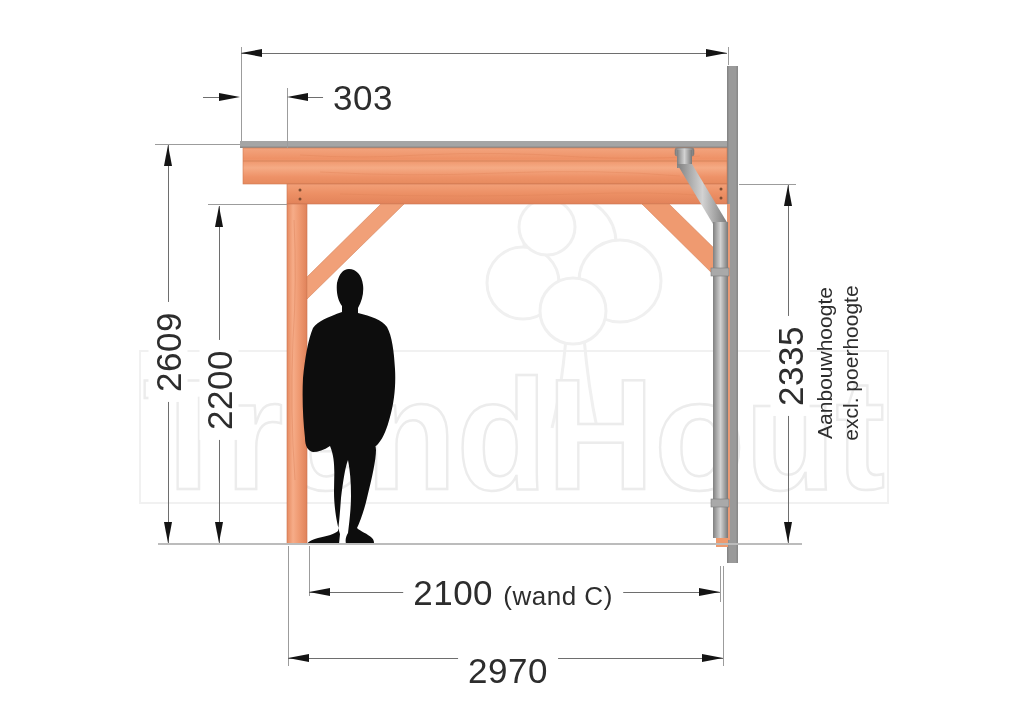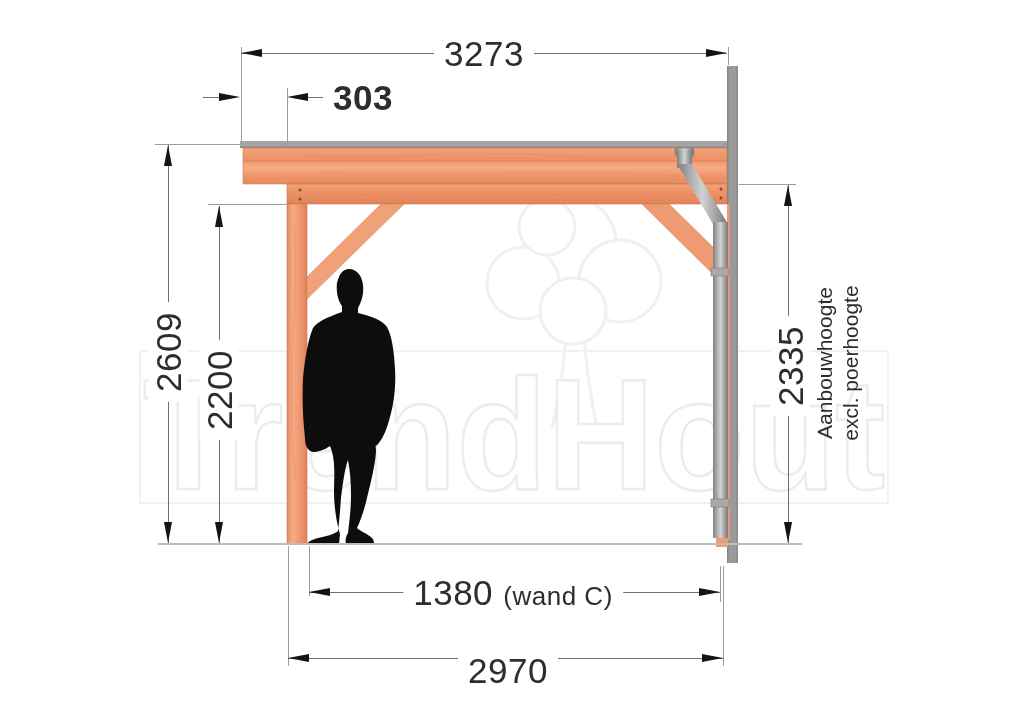--- a/index.html
+++ b/index.html
@@ -134,28 +134,27 @@
       C338,301 336,292 337,283 C339,274 343,269 349,269 Z"></path>
   </svg>
 
   <div class="ground" style="left:158px;top:543px;width:644px;"></div>
 
   <div class="vline ext" style="left:241px;top:47px;height:94px;"></div>
   <div class="vline ext" style="left:728px;top:47px;height:18px;"></div>
   <div class="hline" style="left:241px;top:53px;width:486px;"></div>
   <div class="arr l" style="left:241px;top:49px;"></div>
   <div class="arr r" style="left:706px;top:49px;"></div>
-  <div class="dimnum" style="left:484px;top:53px;">3273</div>
 
   <div class="vline ext" style="left:287px;top:88px;height:60px;"></div>
   <div class="hline" style="left:203px;top:97px;width:20px;"></div>
   <div class="arr r" style="left:219px;top:93px;"></div>
   <div class="arr l" style="left:287px;top:93px;"></div>
   <div class="hline" style="left:308px;top:97px;width:24px;"></div>
-  <div class="dimnum" style="left:363px;top:97px;font-weight:bold;">303</div>
+  <div class="dimnum" style="left:363px;top:97px;">303</div>
 
   <div class="hline ext" style="left:155px;top:144px;width:85px;"></div>
   <div class="vline" style="left:168px;top:145px;height:398px;"></div>
   <div class="arr u" style="left:164px;top:145px;"></div>
   <div class="arr d" style="left:164px;top:522px;"></div>
   <div class="dimnum rot" style="left:168px;top:352px;">2609</div>
 
   <div class="hline ext" style="left:208px;top:204px;width:79px;"></div>
   <div class="vline" style="left:219px;top:206px;height:337px;"></div>
   <div class="arr u" style="left:215px;top:206px;"></div>
@@ -169,21 +168,21 @@
   <div class="dimnum rot" style="left:790px;top:366px;">2335</div>
   <div class="sidenote" style="left:824px;top:363px;">Aanbouwhoogte</div>
   <div class="sidenote" style="left:850px;top:363px;">excl. poerhoogte</div>
 
   <div class="vline ext" style="left:309px;top:546px;height:50px;"></div>
   <div class="vline ext" style="left:720px;top:566px;height:36px;"></div>
   <div class="hline" style="left:309px;top:592px;width:411px;"></div>
   <div class="arr l" style="left:309px;top:588px;"></div>
   <div class="arr r" style="left:699px;top:588px;"></div>
   <div class="dimnum" style="left:513px;top:592px;">
-    <span>1380</span>
+    <span>2100</span>
     <span class="note">(wand C)</span>
   </div>
 
   <div class="vline ext" style="left:288px;top:546px;height:120px;"></div>
   <div class="vline ext" style="left:723px;top:566px;height:100px;"></div>
   <div class="hline" style="left:288px;top:658px;width:435px;"></div>
   <div class="arr l" style="left:288px;top:654px;"></div>
   <div class="arr r" style="left:702px;top:654px;"></div>
   <div class="dimnum" style="left:508px;top:670px;">2970</div>
 

